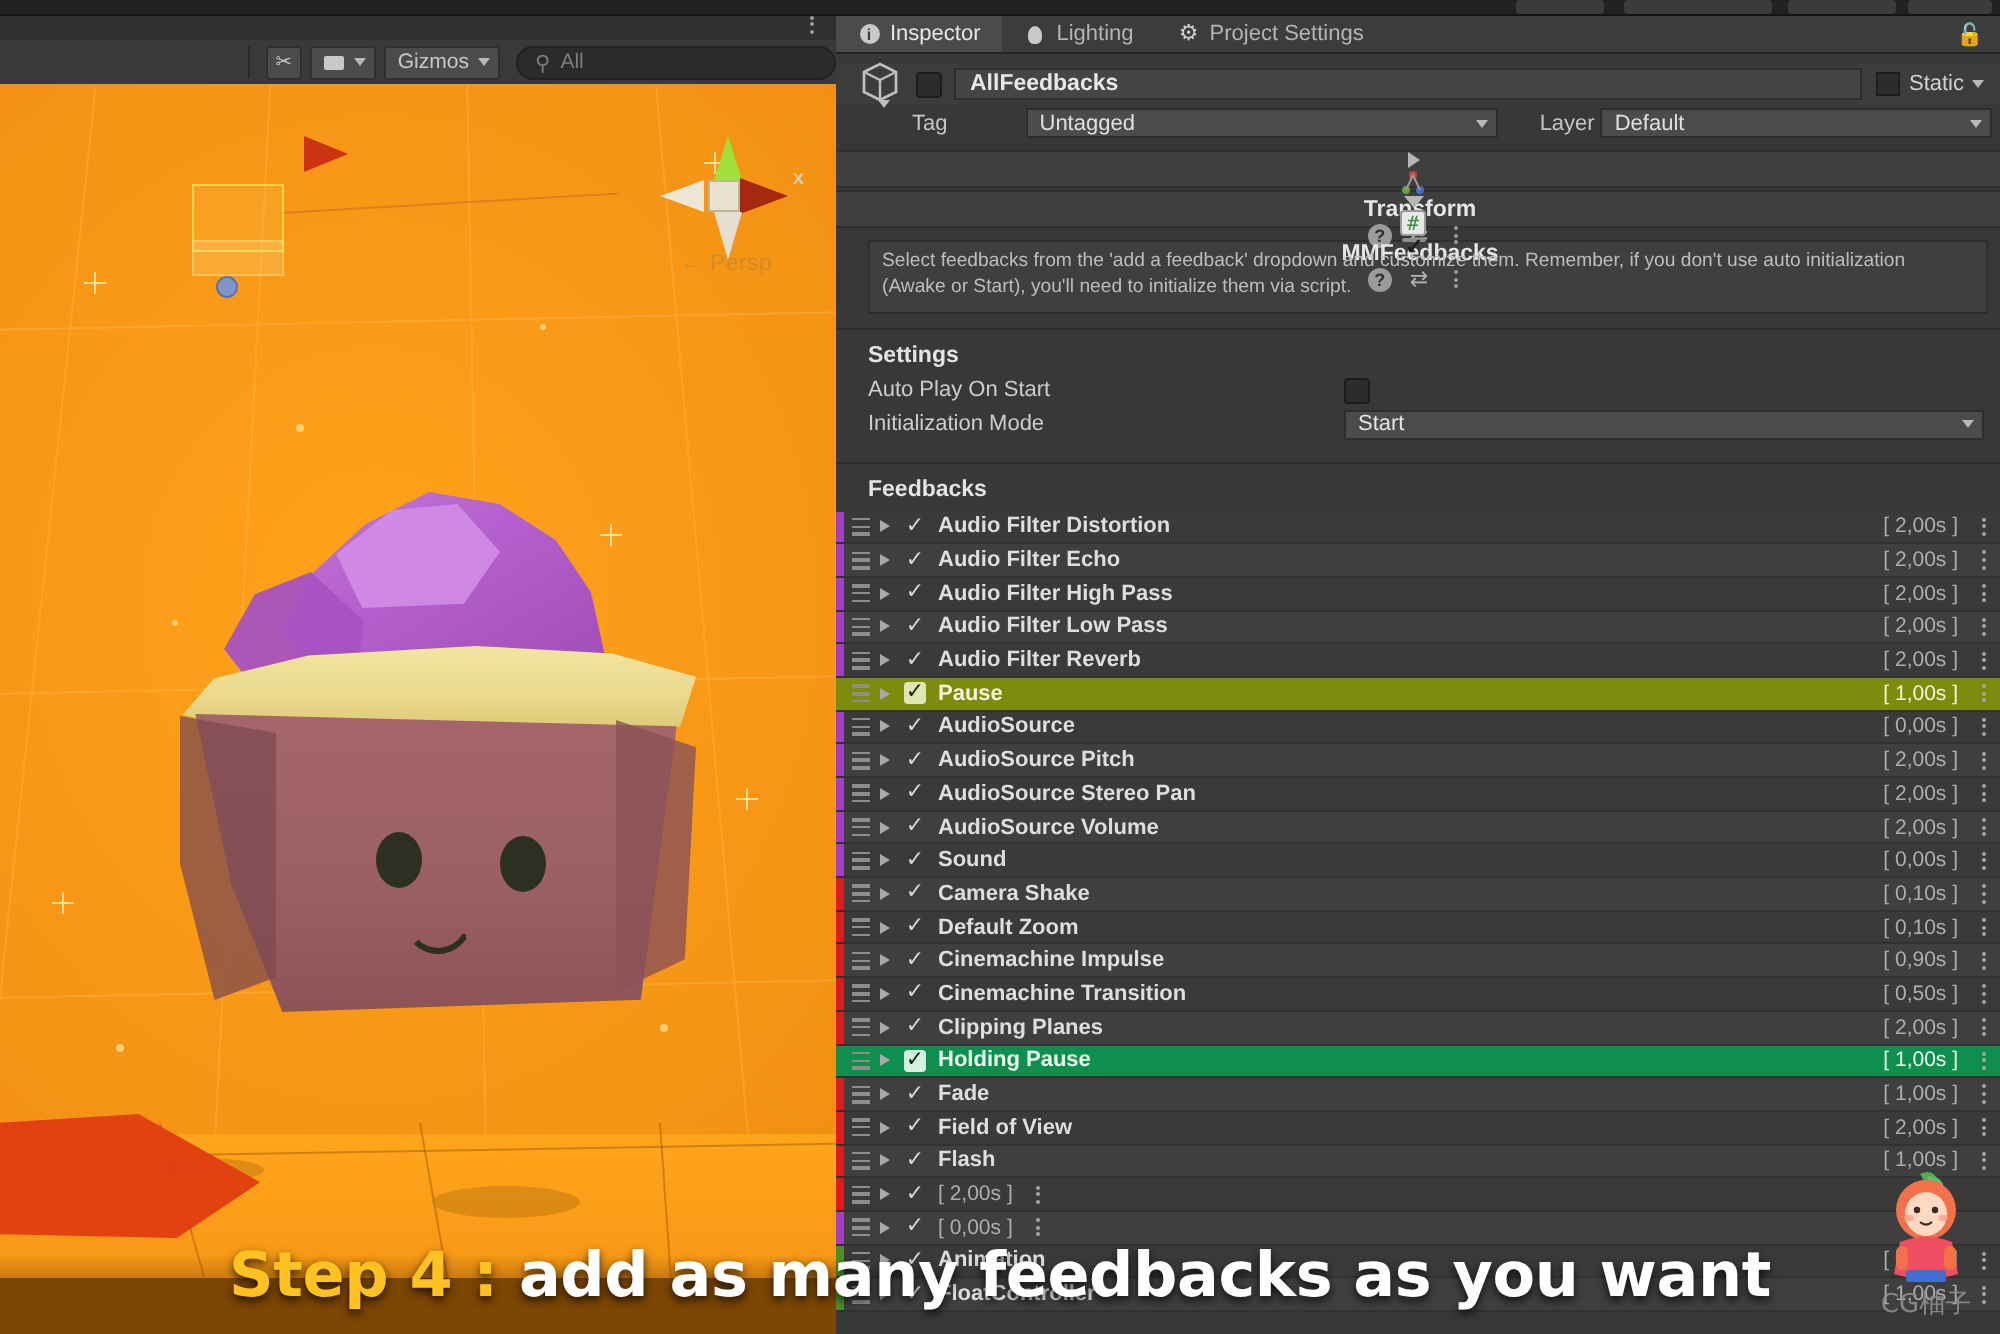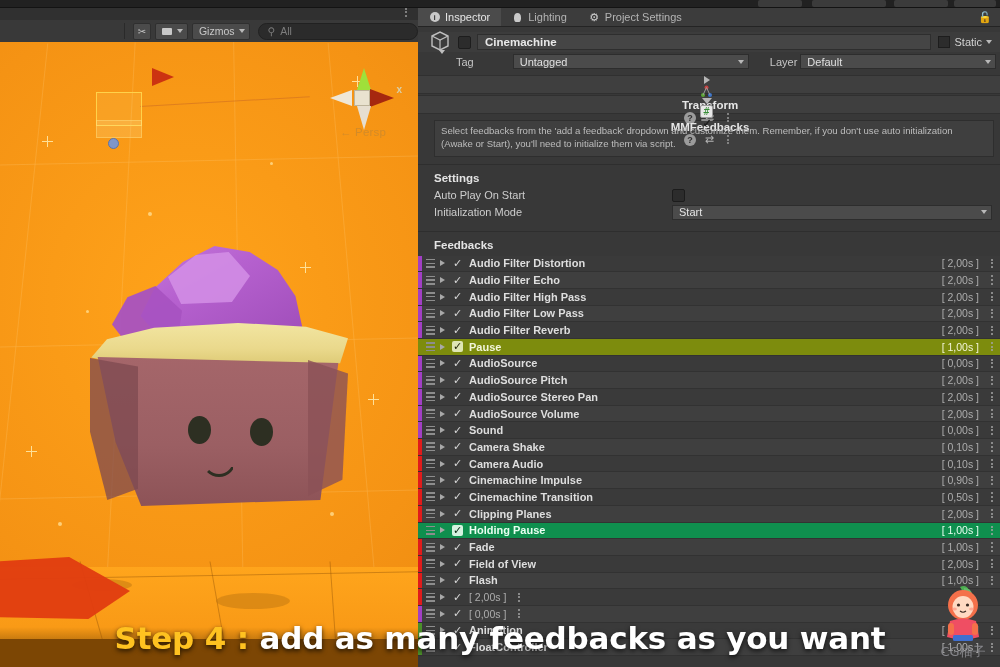--- a/index.html
+++ b/index.html
@@ -490,21 +490,21 @@
       <div class="cube-ico">
         <svg width="26" height="24" viewBox="0 0 26 24">
           <path d="M4 6 L12 2 L20 6 L20 16 L12 20 L4 16 Z" fill="none" stroke="#bfbfbf" stroke-width="1.4"></path>
           <path d="M4 6 L12 10 L20 6" fill="none" stroke="#bfbfbf" stroke-width="1.2"></path>
           <path d="M12 10 L12 20" fill="none" stroke="#bfbfbf" stroke-width="1.2"></path>
           <path d="M12 20 L16 23 L8 23 Z" fill="#bfbfbf" opacity=".0"></path>
           <polygon points="11,20 17,20 14,24" fill="#bfbfbf"></polygon>
         </svg>
       </div>
       <div class="obj-check"></div>
-      <div class="obj-name">Cinemachine</div>
+      <div class="obj-name">AllFeedbacks</div>
       <div class="static-wrap">
         <span class="static-box"></span>
         <span class="static-lab">Static</span>
         <span class="caret"></span>
       </div>
     </div>
 
     <div class="taglayer">
       <span class="tl-lab">Tag</span>
       <span class="tl-drop tag">
@@ -789,21 +789,21 @@
         </div>
         <div class="fb-row">
           <span class="fb-bar" style="background: rgb(224, 27, 27);"></span>
           <span class="fb-handle">
             <i></i>
             <i></i>
             <i></i>
           </span>
           <span class="fb-tri"></span>
           <span class="fb-chk">✓</span>
-          <span class="fb-name">Camera Audio</span>
+          <span class="fb-name">Default Zoom</span>
           <span class="fb-dur">[ 0,10s ]</span>
           <span class="fb-kebab">
             <i></i>
             <i></i>
             <i></i>
           </span>
         </div>
         <div class="fb-row alt">
           <span class="fb-bar" style="background: rgb(224, 27, 27);"></span>
           <span class="fb-handle">

